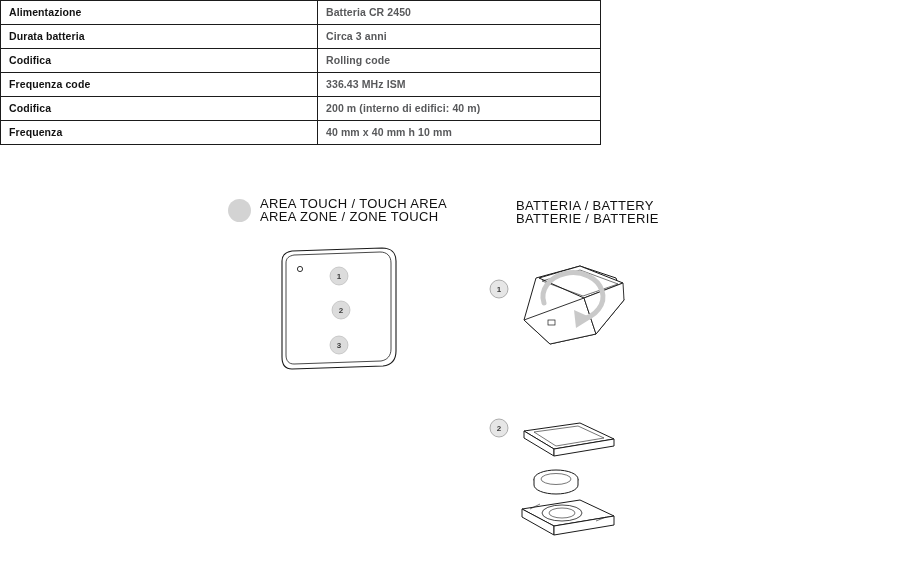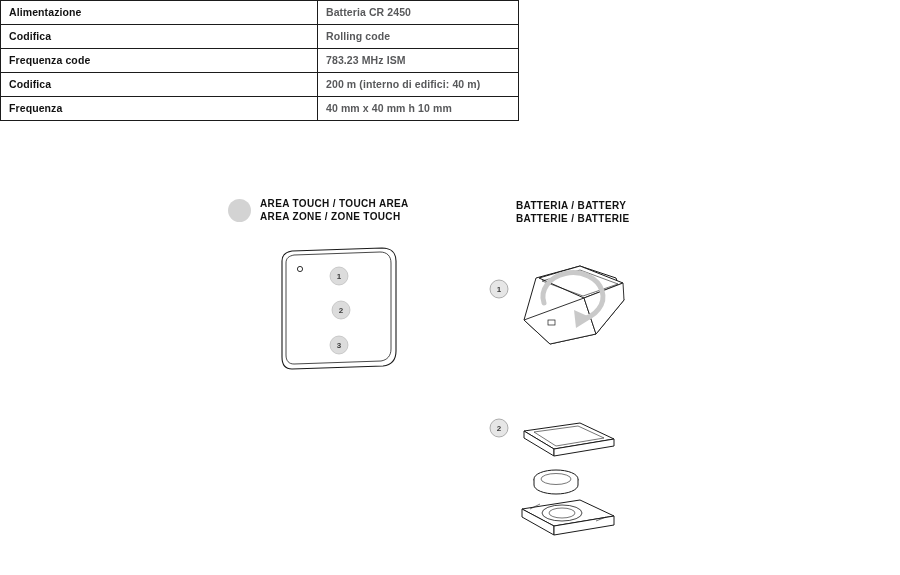--- a/index.html
+++ b/index.html
@@ -14,21 +14,21 @@
     font-family: "Liberation Sans", sans-serif;
     color: #1b1b1b;
     overflow: hidden;
   }
 
   
   .spec-table {
     position: absolute;
     left: 0;
     top: 0;
-    width: 519px;
+    width: 601px;
     border-collapse: collapse;
     table-layout: fixed;
   }
   .spec-table td {
     border: 1px solid #1b1b1b;
     height: 23px;
     padding: 0 8px;
     vertical-align: middle;
     font-size: 10.5px;
     line-height: 1.2;
@@ -61,22 +61,22 @@
   .touch-dot {
     width: 23px;
     height: 23px;
     border-radius: 50%;
     background: #d3d3d3;
     flex: none;
     margin-top: 1px;
   }
   .legend-text {
     margin-left: 9px;
-    font-size: 10px;
-    font-weight: bold;
+    font-size: 13px;
+    font-weight: normal;
     line-height: 12.5px;
     letter-spacing: 0.35px;
     color: #111;
     white-space: nowrap;
   }
   .legend-battery {
     left: 488px;
     top: 200px;
     margin-left: 28px;
   }
@@ -100,26 +100,30 @@
 </head>
 <body>
 
 <table class="spec-table">
   <tbody>
     <tr>
       <td class="label">Alimentazione</td>
       <td class="value">Batteria CR 2450</td>
     </tr>
     <tr>
+      <td class="label">Durata batteria</td>
+      <td class="value">Circa 3 anni</td>
+    </tr>
+    <tr>
       <td class="label">Codifica</td>
       <td class="value">Rolling code</td>
     </tr>
     <tr>
       <td class="label">Frequenza code</td>
-      <td class="value">783.23 MHz ISM</td>
+      <td class="value">336.43 MHz ISM</td>
     </tr>
     <tr>
       <td class="label">Codifica</td>
       <td class="value">200 m (interno di edifici: 40 m)</td>
     </tr>
     <tr>
       <td class="label">Frequenza</td>
       <td class="value">40 mm x 40 mm   h 10 mm</td>
     </tr>
   </tbody>

